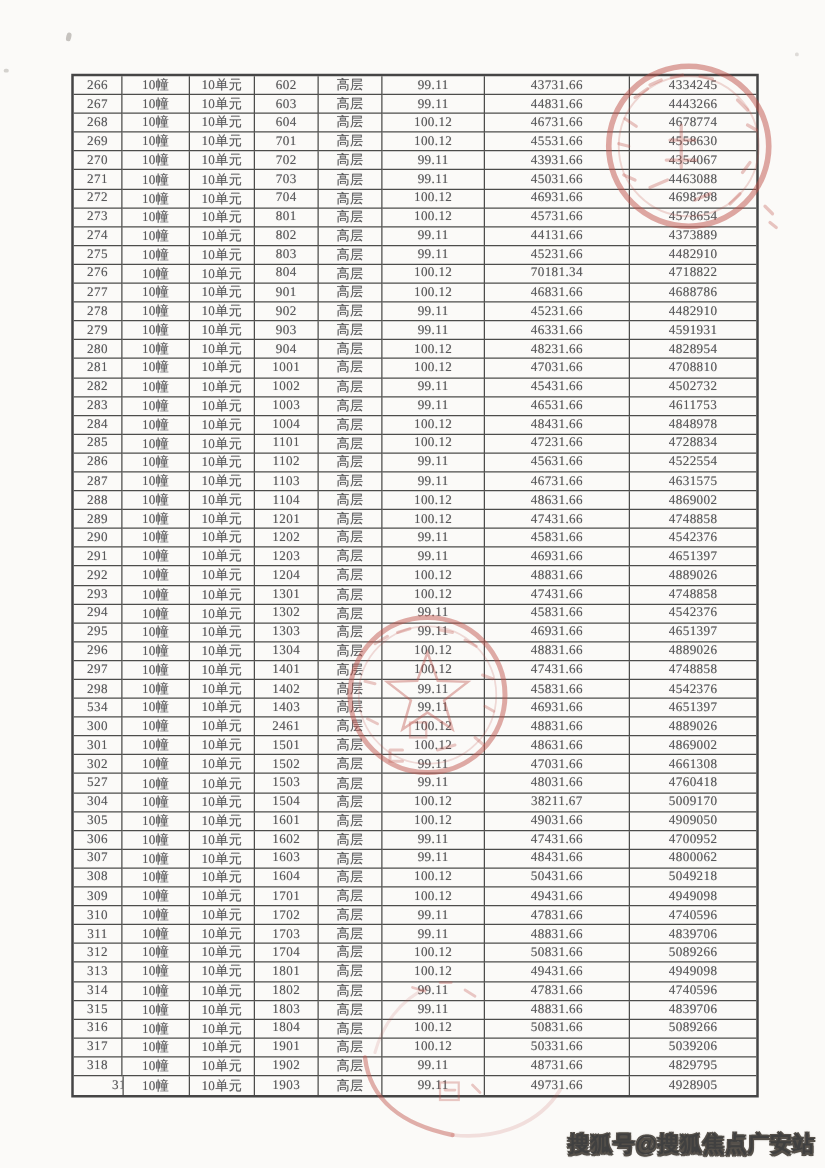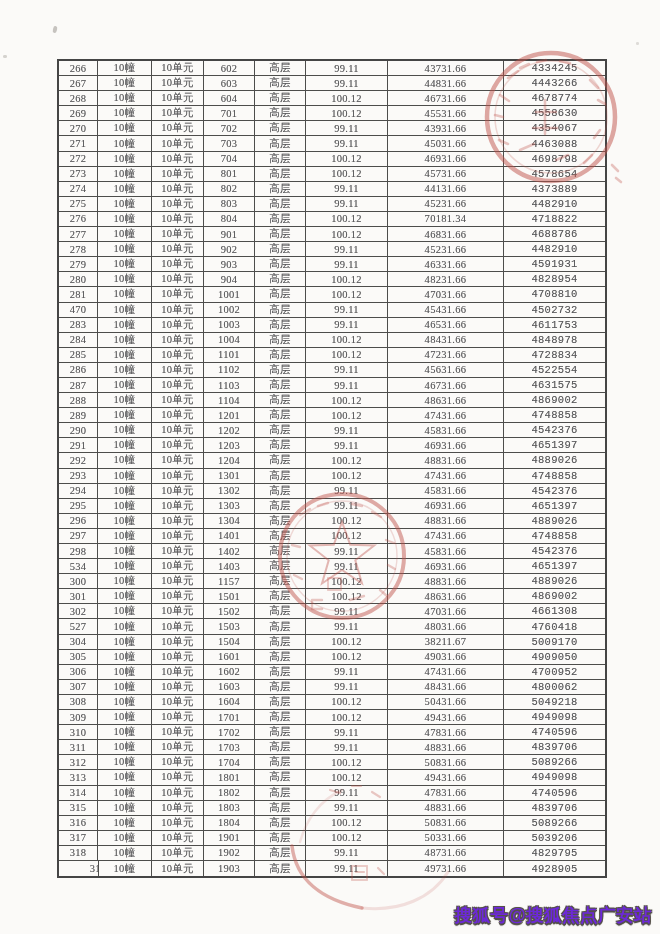--- a/index.html
+++ b/index.html
@@ -23,29 +23,29 @@
   }
   .cell{
     border-right:1px solid #4d4d4b;
     border-bottom:1px solid #4d4d4b;
     display:flex;align-items:center;justify-content:center;
     font-size:10.5px;color:#59595b;
     letter-spacing:0.3px;
     text-shadow:0 0 0.6px rgba(100,100,100,.55);
     overflow:hidden;white-space:nowrap;
   }
-  .cell:nth-child(8n){border-right:none;font-family:Liberation Mono, monospace;}
+  .cell:nth-child(8n){border-right:none;}
   
   #stamps{position:absolute;inset:0;pointer-events:none;}
   
   #watermark{
     position:absolute;right:8px;top:903px;
     font-family:"Liberation Sans","DejaVu Sans",sans-serif;
     font-weight:bold;font-size:17.5px;letter-spacing:0.5px;
-    color:#6d28d9;
+    color:#404040;
     text-shadow:
       1px 1px 0 #55504a,-1px -1px 0 #55504a,
       1px -1px 0 #55504a,-1px 1px 0 #55504a,
       0 1.5px 1px #3e3a34, 0 0 2px #6b665e;
     white-space:nowrap;
   }
   
   .speck{position:absolute;background:#9a968f;border-radius:40%;}
   #speck-1{left:53px;top:26px;width:4px;height:7px;opacity:.55;transform:rotate(12deg);}
   #speck-2{left:3px;top:55px;width:4px;height:3px;opacity:.4;}
@@ -179,21 +179,21 @@
         <div class="cell">48231.66</div>
         <div class="cell">4828954</div>
         <div class="cell">281</div>
         <div class="cell">10幢</div>
         <div class="cell">10单元</div>
         <div class="cell">1001</div>
         <div class="cell">高层</div>
         <div class="cell">100.12</div>
         <div class="cell">47031.66</div>
         <div class="cell">4708810</div>
-        <div class="cell">470</div>
+        <div class="cell">282</div>
         <div class="cell">10幢</div>
         <div class="cell">10单元</div>
         <div class="cell">1002</div>
         <div class="cell">高层</div>
         <div class="cell">99.11</div>
         <div class="cell">45431.66</div>
         <div class="cell">4502732</div>
         <div class="cell">283</div>
         <div class="cell">10幢</div>
         <div class="cell">10单元</div>
@@ -326,21 +326,21 @@
         <div class="cell">10幢</div>
         <div class="cell">10单元</div>
         <div class="cell">1403</div>
         <div class="cell">高层</div>
         <div class="cell">99.11</div>
         <div class="cell">46931.66</div>
         <div class="cell">4651397</div>
         <div class="cell">300</div>
         <div class="cell">10幢</div>
         <div class="cell">10单元</div>
-        <div class="cell">1157</div>
+        <div class="cell">2461</div>
         <div class="cell">高层</div>
         <div class="cell">100.12</div>
         <div class="cell">48831.66</div>
         <div class="cell">4889026</div>
         <div class="cell">301</div>
         <div class="cell">10幢</div>
         <div class="cell">10单元</div>
         <div class="cell">1501</div>
         <div class="cell">高层</div>
         <div class="cell">100.12</div>

